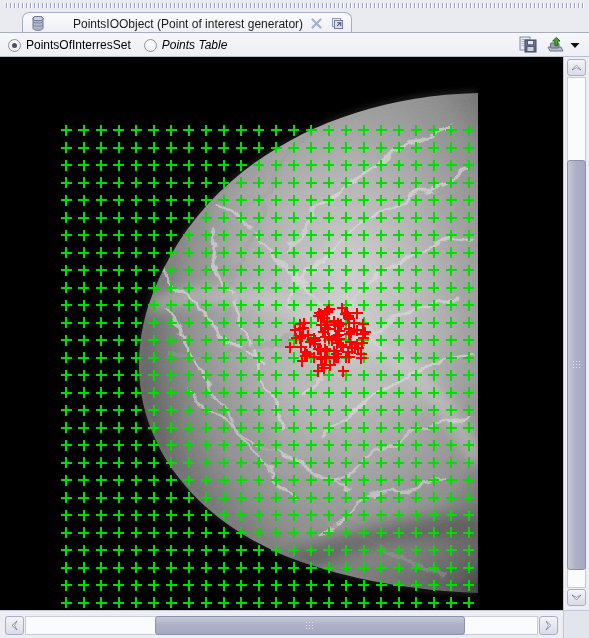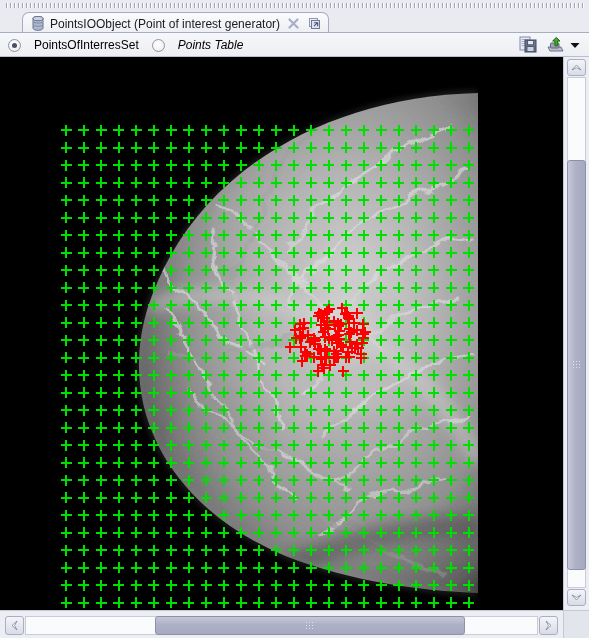--- a/index.html
+++ b/index.html
@@ -63,20 +63,21 @@
     border: 1px solid #a7adc0;
     border-bottom: none;
     border-radius: 7px 7px 0 0;
     box-sizing: border-box;
   }
   .tab-label {
     font-size: 12px;
     color: #1b1b1b;
     white-space: nowrap;
     line-height: 20px;
+    margin-left: 23px;
   }
   .tab-icon { width: 14px; height: 15px; display: block; }
   .tab-btn {
     width: 15px; height: 15px;
     display: flex; align-items: center; justify-content: center;
     margin-left: 1px;
   }
 
   
   .toolbar {
@@ -88,21 +89,21 @@
     align-items: center;
   }
   .toolbar:after {
     content:"";
     position:absolute; left:0; bottom:0; width:589px; height:1px;
     background:#b9bed0;
   }
   .radio-item {
     display: flex;
     align-items: center;
-    gap: 13px;
+    gap: 5px;
     margin-left: 8px;
   }
   .radio-item + .radio-item { margin-left: 13px; font-style: italic; }
   .radio-mark {
     width: 13px; height: 13px;
     border-radius: 50%;
     border: 1px solid #8f93a6;
     background: radial-gradient(circle at 40% 35%, #ffffff 0%, #f0f0f4 70%, #e2e3ea 100%);
     position: relative;
     box-sizing: border-box;

